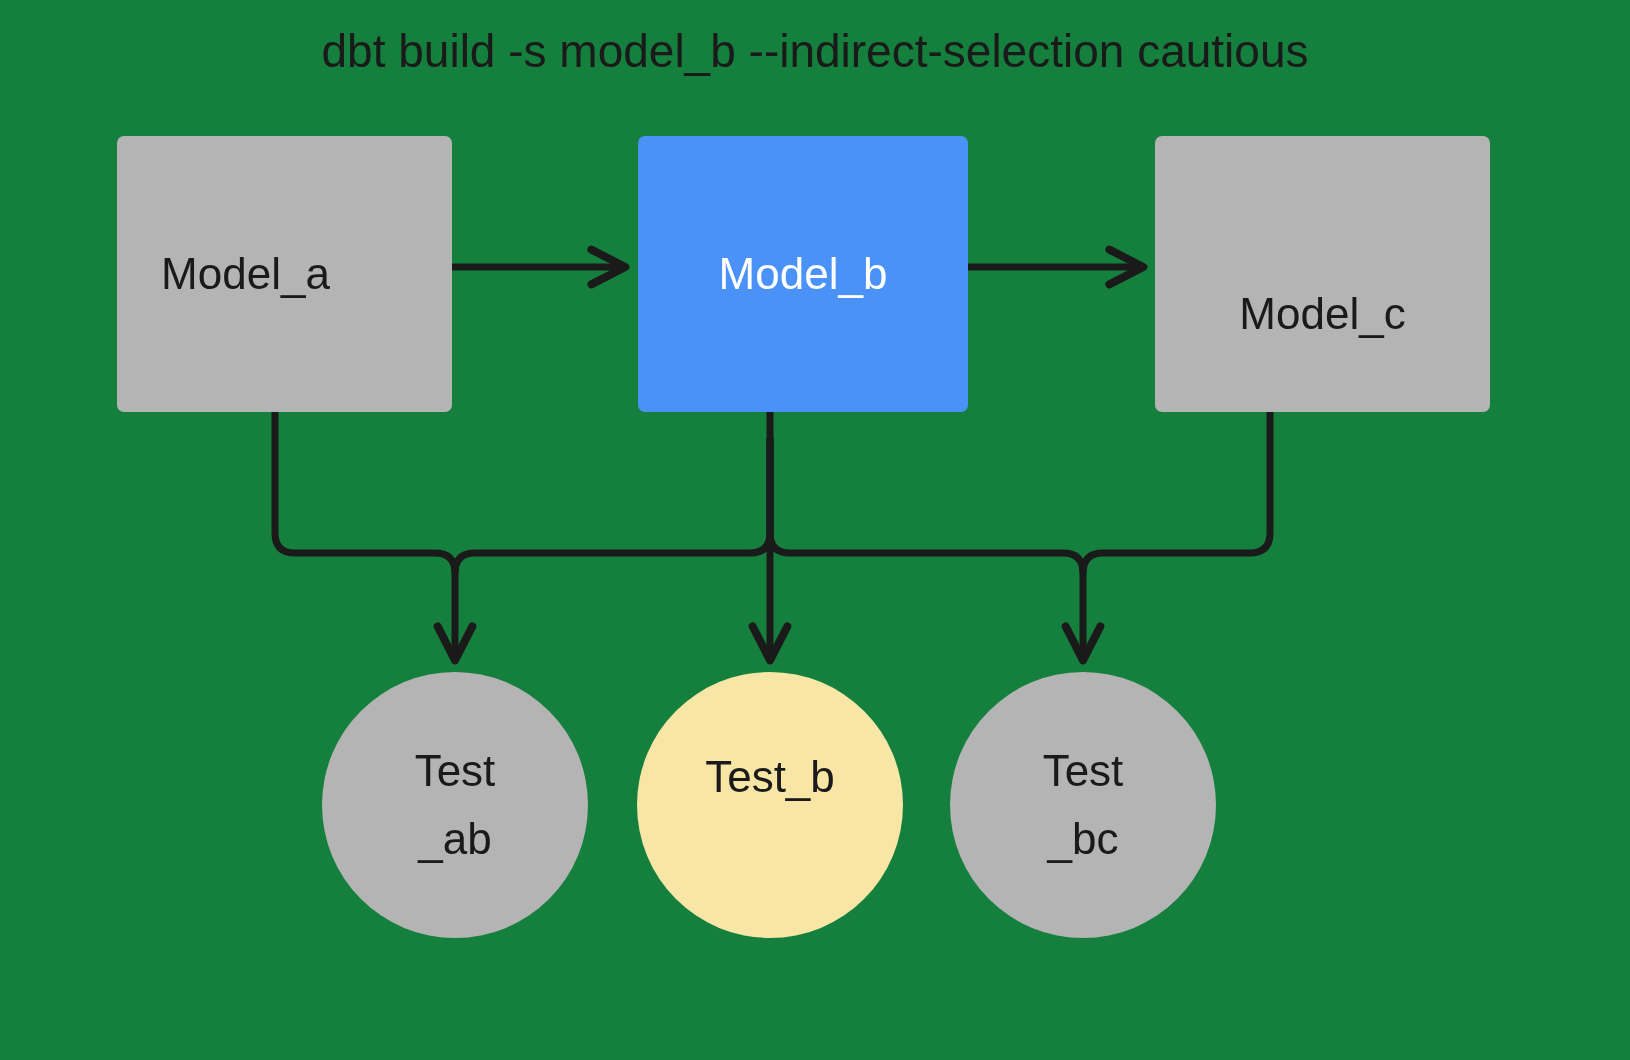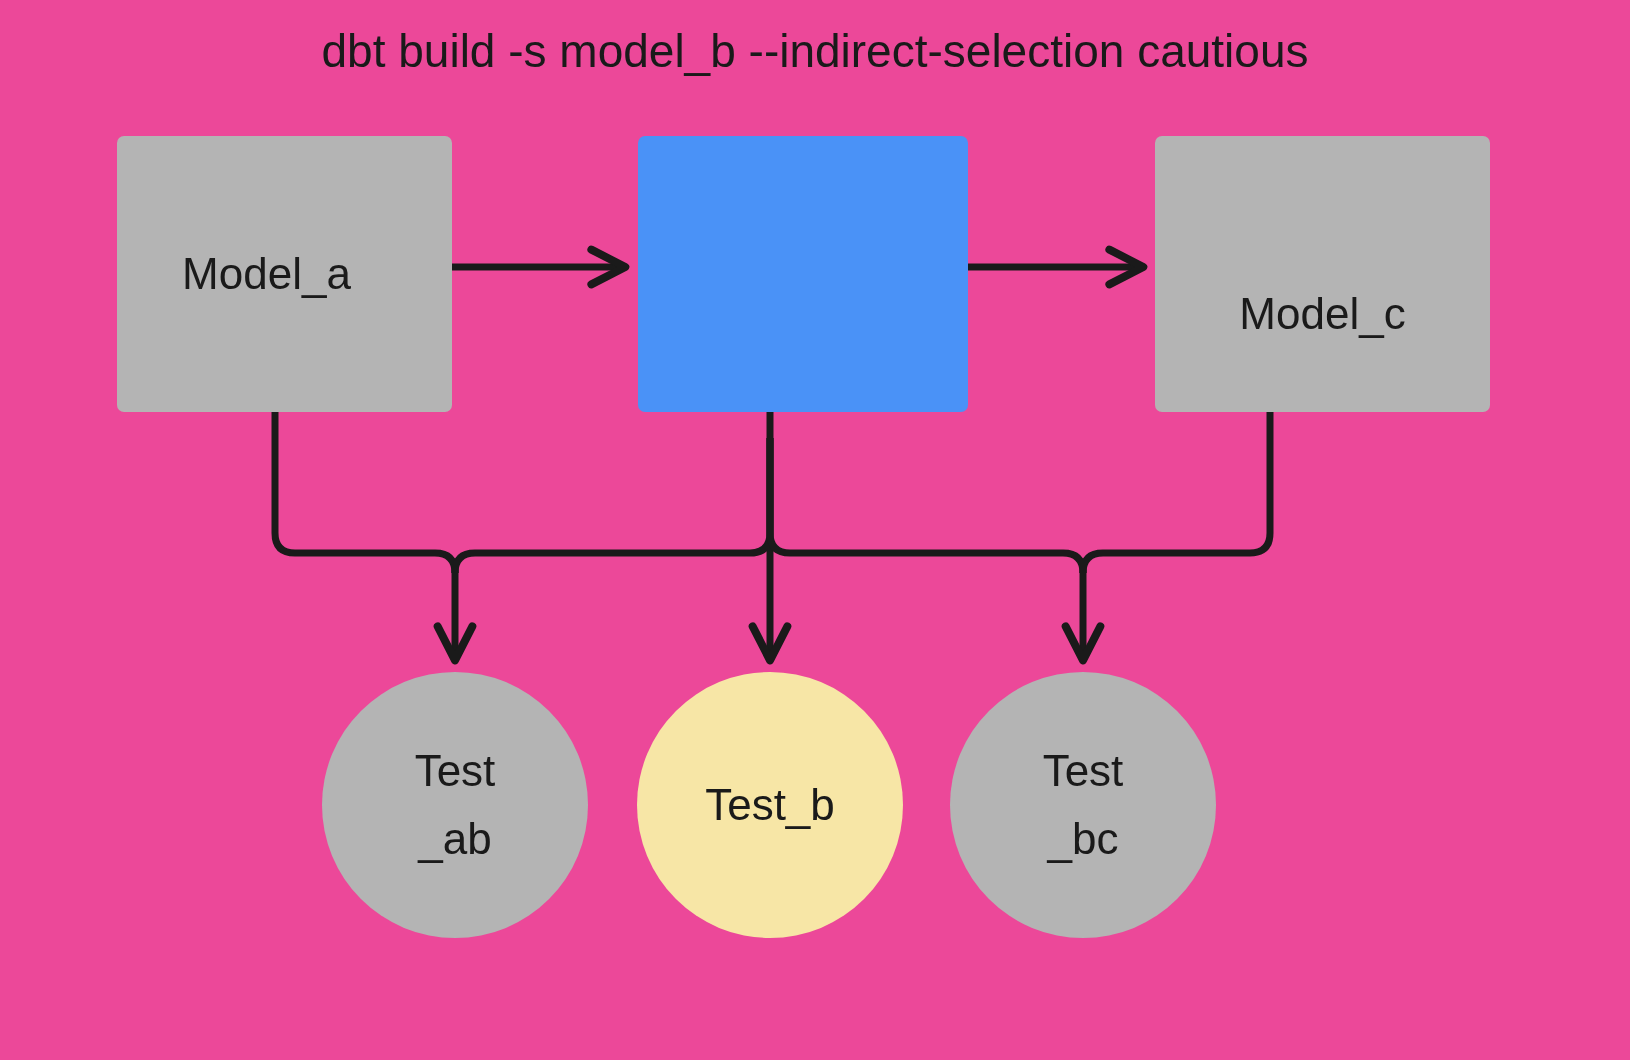--- a/index.html
+++ b/index.html
@@ -11,21 +11,21 @@
   body {
     width: 1630px;
     height: 1060px;
     font-family: "Liberation Sans", sans-serif;
     overflow: hidden;
   }
   #diagram-root {
     position: relative;
     width: 1630px;
     height: 1060px;
-    background: #ec4899;
+    background: #15803d;
   }
   #diagram-svg {
     position: absolute;
     top: 0;
     left: 0;
     width: 1630px;
     height: 1060px;
   }
   .node-label {
     position: absolute;
@@ -100,26 +100,27 @@
       <path d="M 1270 412 L 1270 533 Q 1270 553 1250 553 L 1103 553 Q 1083 553 1083 573"></path>
 
       <path d="M 1083 560 L 1083 660" marker-end="url(#arrow-head)"></path>
     </g>
 
     <circle cx="455" cy="805" r="133" fill="#b4b4b4"></circle>
     <circle cx="770" cy="805" r="133" fill="#f7e6a6"></circle>
     <circle cx="1083" cy="805" r="133" fill="#b4b4b4"></circle>
   </svg>
 
-  <div class="node-label model-text" style="left:130px; top:136px; width:273px; height:276px;text-align:center;">Model_a</div>
+  <div class="node-label model-text" style="left:109px; top:136px; width:273px; height:276px;text-align:center;">Model_a</div>
 
+  <div class="node-label model-text inverted" style="left:638px; top:136px; width:330px; height:276px;">Model_b</div>
 
   <div class="node-label model-text" style="left:1155px; top:136px; width:335px; height:356px;">Model_c</div>
 
   <div class="node-label test-text" style="left:322px; top:672px; width:266px; height:266px;">Test
 _ab</div>
 
-  <div class="node-label test-text" style="left:637px; top:672px; width:266px; height:266px;">Test_b</div>
+  <div class="node-label test-text" style="left:637px; top:644px; width:266px; height:266px;">Test_b</div>
 
   <div class="node-label test-text" style="left:950px; top:672px; width:266px; height:266px;">Test
 _bc</div>
 
 </div>
 
 </body></html>

